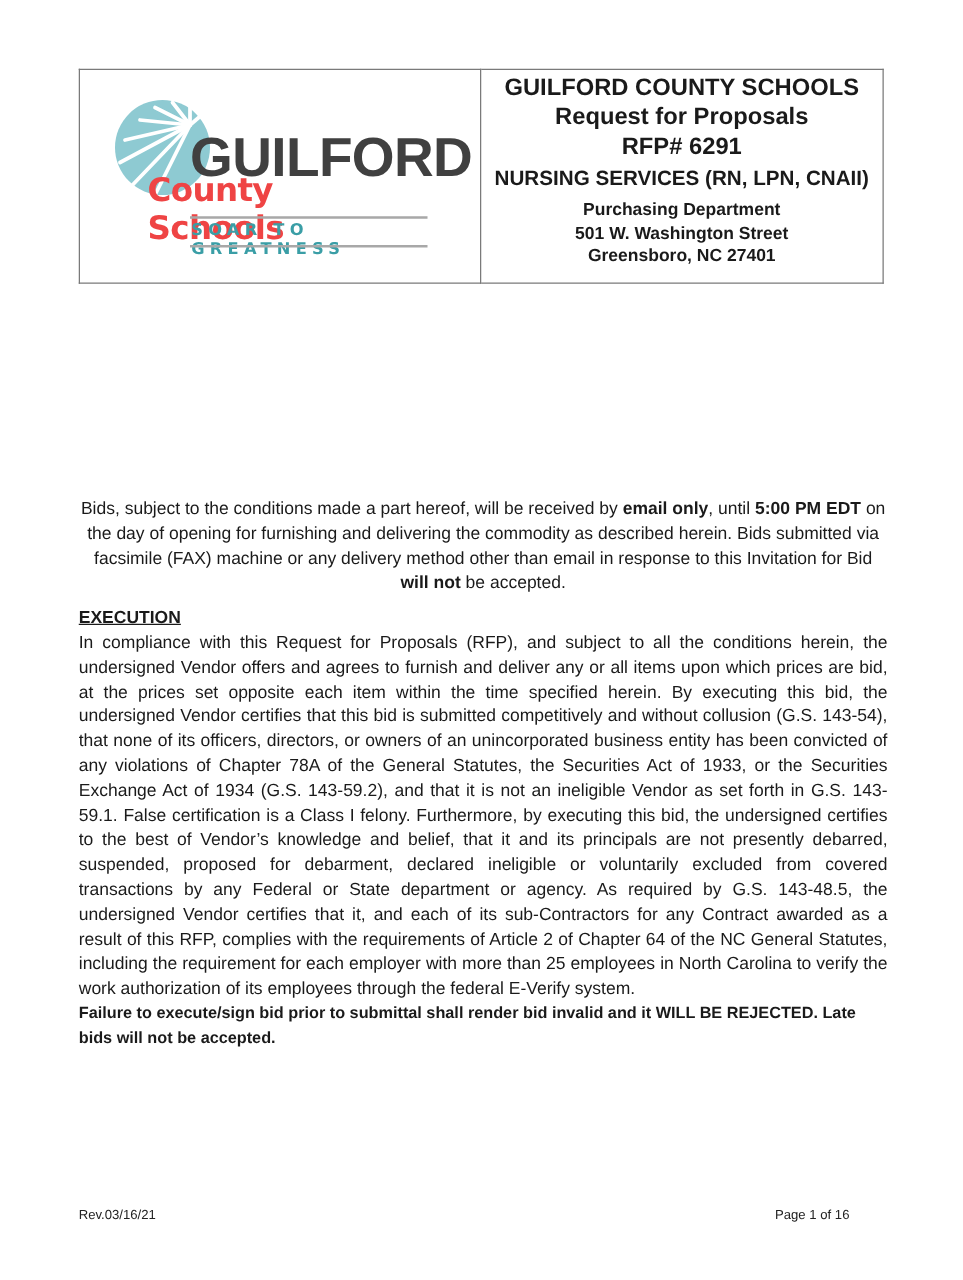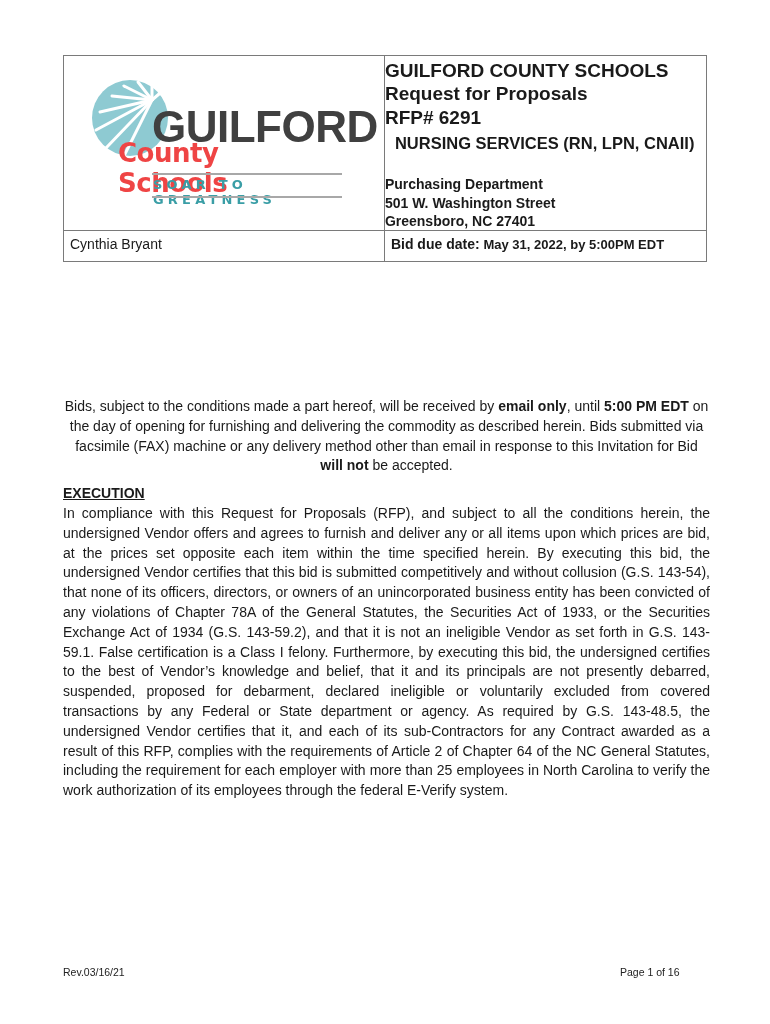--- a/index.html
+++ b/index.html
@@ -8,26 +8,26 @@
 
   .page { position: absolute; left: 0; top: 0; width: 770px; height: 1024px; background: #fff; }
 
   
   .hdr-table { position: absolute; left: 63px; top: 55px; width: 644px; border-collapse: collapse; }
   .hdr-table td { border: 1.5px solid #7a7a7a; vertical-align: top; padding: 0; }
   .cell-left { width: 321px; }
   .cell-right { width: 322px; }
 
   .logo-cell { height: 170px; position: relative; }
-  .title-cell { font-weight: bold; }
+  .title-cell { text-align: center; font-weight: bold; }
   .t1 { font-size: 19px; line-height: 23px; margin-top: 3px; }
   .t2 { font-size: 19px; line-height: 24px; }
   .t3 { font-size: 19px; line-height: 24px; }
   .t4 { font-size: 16.5px; line-height: 22px; margin-top: 2px; padding: 0 10px; }
-  .t5 { font-size: 14px; line-height: 19px; margin-top: 21px; }
+  .t5 { font-size: 14px; line-height: 19px; margin-top: 4px; }
   .t6 { font-size: 14px; line-height: 18px; }
   .t7 { font-size: 14px; line-height: 18px; }
 
   .row-cell { height: 31px; font-size: 14px; padding: 5px 6px 0 6px !important; box-sizing: border-box; }
   .row-cell.tall { height: 37px; }
   .bold { font-weight: bold; }
   .small-bold { font-weight: bold; font-size: 13px; }
 
   
   .logo { position: absolute; left: 26px; top: 22px; width: 240px; height: 115px; }
@@ -85,33 +85,27 @@
       <td class="cell-right title-cell">
         <div class="t1">GUILFORD COUNTY SCHOOLS</div>
         <div class="t2">Request for Proposals</div>
         <div class="t3">RFP# 6291</div>
         <div class="t4">NURSING SERVICES (RN, LPN, CNAII)</div>
         <div class="t5">Purchasing Department</div>
         <div class="t6">501 W. Washington Street</div>
         <div class="t7">Greensboro, NC 27401</div>
       </td>
     </tr>
-    <tr>
-      <td class="cell-left row-cell">Cynthia Bryant</td>
-      <td class="cell-right row-cell">
-        <span class="bold">Bid due date:</span>
-        <span class="small-bold">May 31, 2022, by 5:00PM EDT</span>
-      </td>
-    </tr>
   </tbody>
     </table>
 
   <div class="body-block notice-p">
     <span>Bids, subject to the conditions made a part hereof, will be received by </span><b>email only</b><span>, until </span><b>5:00 PM EDT</b><span> on the day of opening for furnishing and delivering the commodity as described herein. Bids submitted via facsimile (FAX) machine or any delivery method other than email in response to this Invitation for Bid </span><b>will not</b><span> be accepted.</span>
   </div>
 
   <div class="body-block exec-h heading">EXECUTION</div>
   <div class="body-block exec-p justify">In compliance with this Request for Proposals (RFP), and subject to all the conditions herein, the undersigned Vendor offers and agrees to furnish and deliver any or all items upon which prices are bid, at the prices set opposite each item within the time specified herein. By executing this bid, the undersigned Vendor certifies that this bid is submitted competitively and without collusion (G.S. 143-54), that none of its officers, directors, or owners of an unincorporated business entity has been convicted of any violations of Chapter 78A of the General Statutes, the Securities Act of 1933, or the Securities Exchange Act of 1934 (G.S. 143-59.2), and that it is not an ineligible Vendor as set forth in G.S. 143-59.1. False certification is a Class I felony. Furthermore, by executing this bid, the undersigned certifies to the best of Vendor’s knowledge and belief, that it and its principals are not presently debarred, suspended, proposed for debarment, declared ineligible or voluntarily excluded from covered transactions by any Federal or State department or agency. As required by G.S. 143-48.5, the undersigned Vendor certifies that it, and each of its sub-Contractors for any Contract awarded as a result of this RFP, complies with the requirements of Article 2 of Chapter 64 of the NC General Statutes, including the requirement for each employer with more than 25 employees in North Carolina to verify the work authorization of its employees through the federal E-Verify system.</div>
 
+  <div class="body-block fail-p">Failure to execute/sign bid prior to submittal shall render bid invalid and it WILL BE REJECTED. Late bids will not be accepted.</div>
 
   <div class="footer-left">Rev.03/16/21</div>
   <div class="footer-right">Page 1 of 16</div>
 </div>
 
 </body></html>

